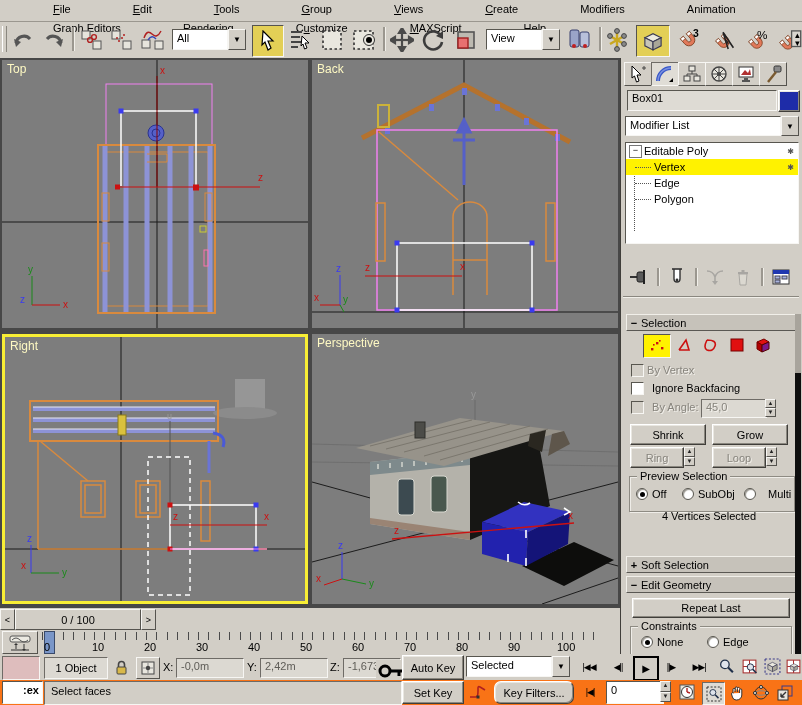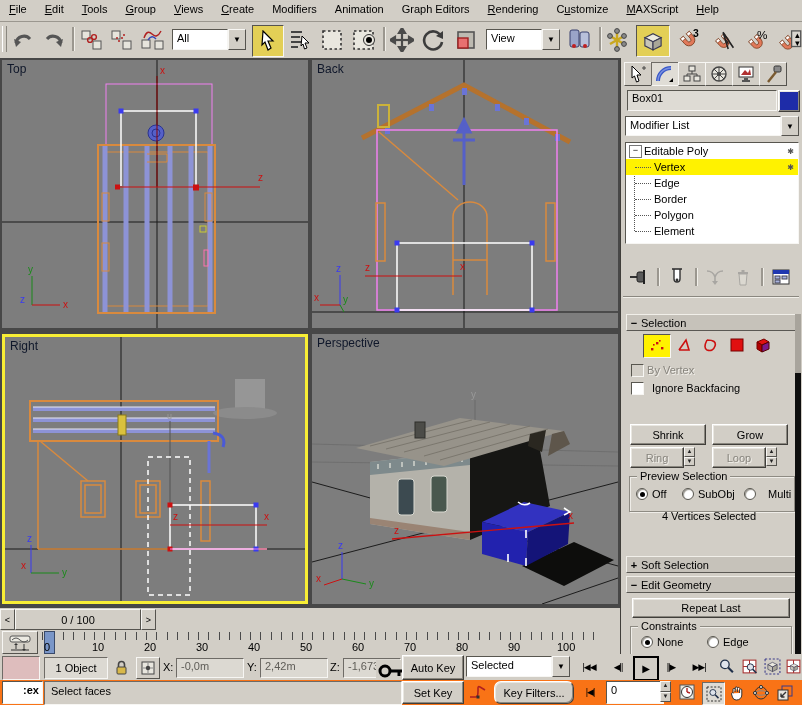--- a/index.html
+++ b/index.html
@@ -5,24 +5,24 @@
   html,body{margin:0;padding:0;background:#555;}
   #root{position:relative;width:802px;height:705px;background:#d2cec6;font-family:"Liberation Sans","DejaVu Sans",sans-serif;font-size:11px;color:#000;overflow:hidden;}
   .abs{position:absolute;}
   .raised{background:#d2cec6;border:1px solid;border-color:#f7f6f3 #55534e #55534e #f7f6f3;}
   .raised2{background:#d2cec6;border:1px solid;border-color:#fff #403e3a #403e3a #fff;box-shadow:inset -1px -1px 0 #8a877f,inset 1px 1px 0 #e9e7e1;}
   .sunken{border:1px solid;border-color:#6e6b66 #f7f6f3 #f7f6f3 #6e6b66;background:#dcd9d2;}
   .fieldw{border:1px solid;border-color:#58564f #f7f6f3 #f7f6f3 #58564f;background:#fff;}
   .btn{display:flex;align-items:center;justify-content:center;cursor:default;user-select:none;}
   .pressed{border-color:#55534e #f7f6f3 #f7f6f3 #55534e;background:#e3cf56;}
   .dis{color:#87847d;text-shadow:1px 1px 0 #f3f1ec;}
-  .menuitem{display:inline-block;padding:3px 9px 4px 9px;}
+  .menuitem{display:inline-block;padding:3px 9px 4px 9px;margin-left:44px;}
   .vpgrid{background:#474747;}
   .vp{background:#7d7d7d;overflow:hidden;}
-  .vplabel{position:absolute;left:5px;top:2px;color:#0f172a;font-size:12px;z-index:5;}
+  .vplabel{position:absolute;left:5px;top:2px;color:#fef9c3;font-size:12px;z-index:5;}
   .ddl{display:flex;align-items:stretch;}
   .ddl .tx{flex:1;background:#fff;border:1px solid;border-color:#58564f #f7f6f3 #f7f6f3 #58564f;padding:2px 3px 0 4px;}
   .ddl .ar{width:16px;background:#d2cec6;border:1px solid;border-color:#f7f6f3 #55534e #55534e #f7f6f3;display:flex;align-items:center;justify-content:center;font-size:8px;}
   .rollhead{background:#c6c2ba;border:1px solid;border-color:#f1efe9 #5a5853 #5a5853 #f1efe9;display:flex;align-items:center;font-size:11px;}
   .rollhead .pm{width:14px;text-align:center;font-weight:bold;}
   .rollhead .ti{flex:1;text-align:left;margin-right:14px;}
   .gbox{border:1px solid #8e8b83;box-shadow:inset 1px 1px 0 #efede8,1px 1px 0 #efede8;}
   .gleg{position:absolute;top:-7px;left:7px;background:#d2cec6;padding:0 3px;}
   .chk{width:11px;height:11px;background:#fff;border:1px solid;border-color:#58564f #f7f6f3 #f7f6f3 #58564f;display:inline-block;}
   .chk.off{background:#d2cec6;}
@@ -569,23 +569,21 @@
       <span>Editable Poly</span>
       <span class="abs" style="right:4px;top:1px;color:#555;font-size:8px;">✱</span>
     </div>
     <div class="abs" style="left:8px;top:16px;height:72px;border-left:1px dotted #555;"></div>
     <div class="stackrow" style="background:#fff200;padding-left:28px;">
       <span class="abs" style="left:9px;top:8px;width:16px;border-top:1px dotted #555;"></span>
       <span>Vertex</span>
       <span class="abs" style="right:4px;top:1px;color:#555;font-size:8px;">✱</span>
     </div>
     <div class="stackrow" style="padding-left:28px;"><span class="abs" style="left:9px;top:8px;width:16px;border-top:1px dotted #555;"></span><span>Edge</span></div>
-    <div class="stackrow" style="padding-left:28px;"><span class="abs" style="left:9px;top:8px;width:16px;border-top:1px dotted #555;"></span><span>Border</span></div>
     <div class="stackrow" style="padding-left:28px;"><span class="abs" style="left:9px;top:8px;width:16px;border-top:1px dotted #555;"></span><span>Polygon</span></div>
-    <div class="stackrow" style="padding-left:28px;"><span class="abs" style="left:9px;top:8px;width:16px;border-top:1px dotted #555;"></span><span>Element</span></div>
   </div>
 
   <div class="abs" style="left:4px;top:208px;width:172px;height:24px;">
     <div class="abs btn" style="left:2px;top:0;width:24px;height:22px;">
           <svg width="20" height="16" viewBox="0 0 20 16">
             <line x1="1" y1="8" x2="8" y2="8" stroke="#333" stroke-width="2"></line>
             <rect x="8" y="3" width="7" height="10" rx="2" fill="#5a5a5a" stroke="#222"></rect>
             <line x1="15" y1="1" x2="15" y2="15" stroke="#222" stroke-width="2"></line>
           </svg>
         </div>
@@ -663,20 +661,29 @@
           </svg>
         </div>
   </div>
   <div class="abs" style="left:10px;top:306px;">
     <span class="chk off"></span>
     <span class="dis" style="vertical-align:3px;">By Vertex</span>
   </div>
   <div class="abs" style="left:10px;top:324px;">
     <span class="chk"></span>
     <span style="vertical-align:3px;margin-left:5px;">Ignore Backfacing</span>
+  </div>
+  <div class="abs" style="left:10px;top:343px;width:168px;height:18px;">
+    <span class="chk off"></span>
+    <span class="dis" style="vertical-align:3px;margin-left:5px;">By Angle:</span>
+    <span class="abs sunken dis" style="left:70px;top:-2px;width:60px;height:16px;padding:1px 0 0 4px;">45,0</span>
+    <span class="abs spin" style="left:134px;top:-2px;height:18px;">
+          <div>▲</div>
+          <div>▼</div>
+        </span>
   </div>
   <div class="abs btn raised2" style="left:9px;top:366px;width:74px;height:19px;">Shrink</div>
   <div class="abs btn raised2" style="left:91px;top:366px;width:74px;height:19px;">Grow</div>
   <div class="abs btn raised2 dis" style="left:9px;top:389px;width:52px;height:19px;">Ring</div>
   <div class="abs spin" style="left:63px;top:389px;height:19px;">
         <div>▲</div>
         <div>▼</div>
       </div>
   <div class="abs btn raised2 dis" style="left:91px;top:389px;width:52px;height:19px;">Loop</div>
   <div class="abs spin" style="left:145px;top:389px;height:19px;">

